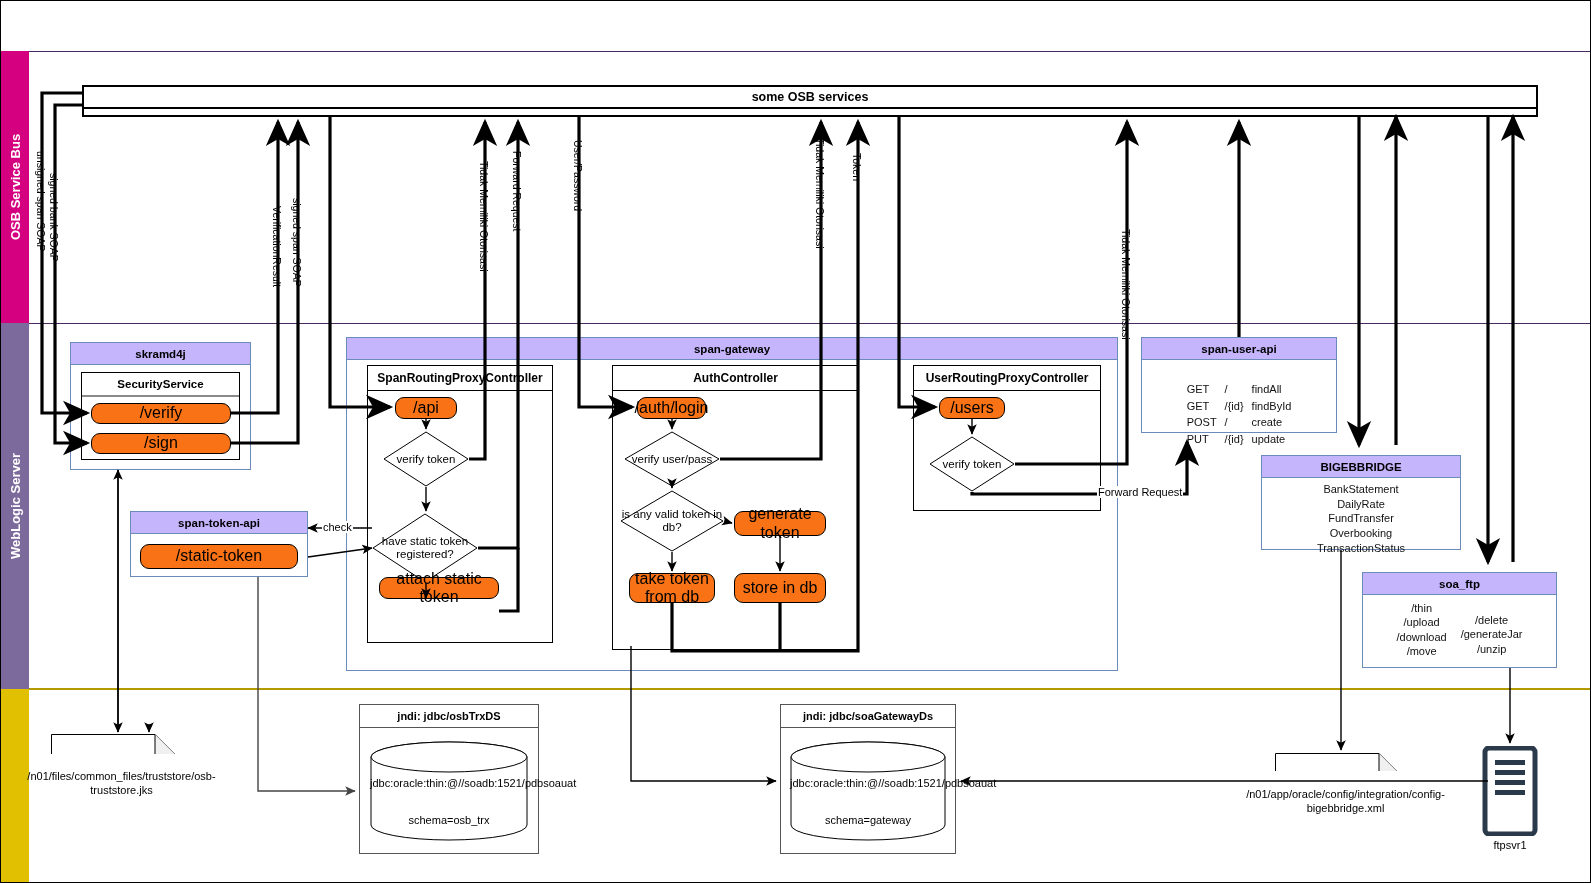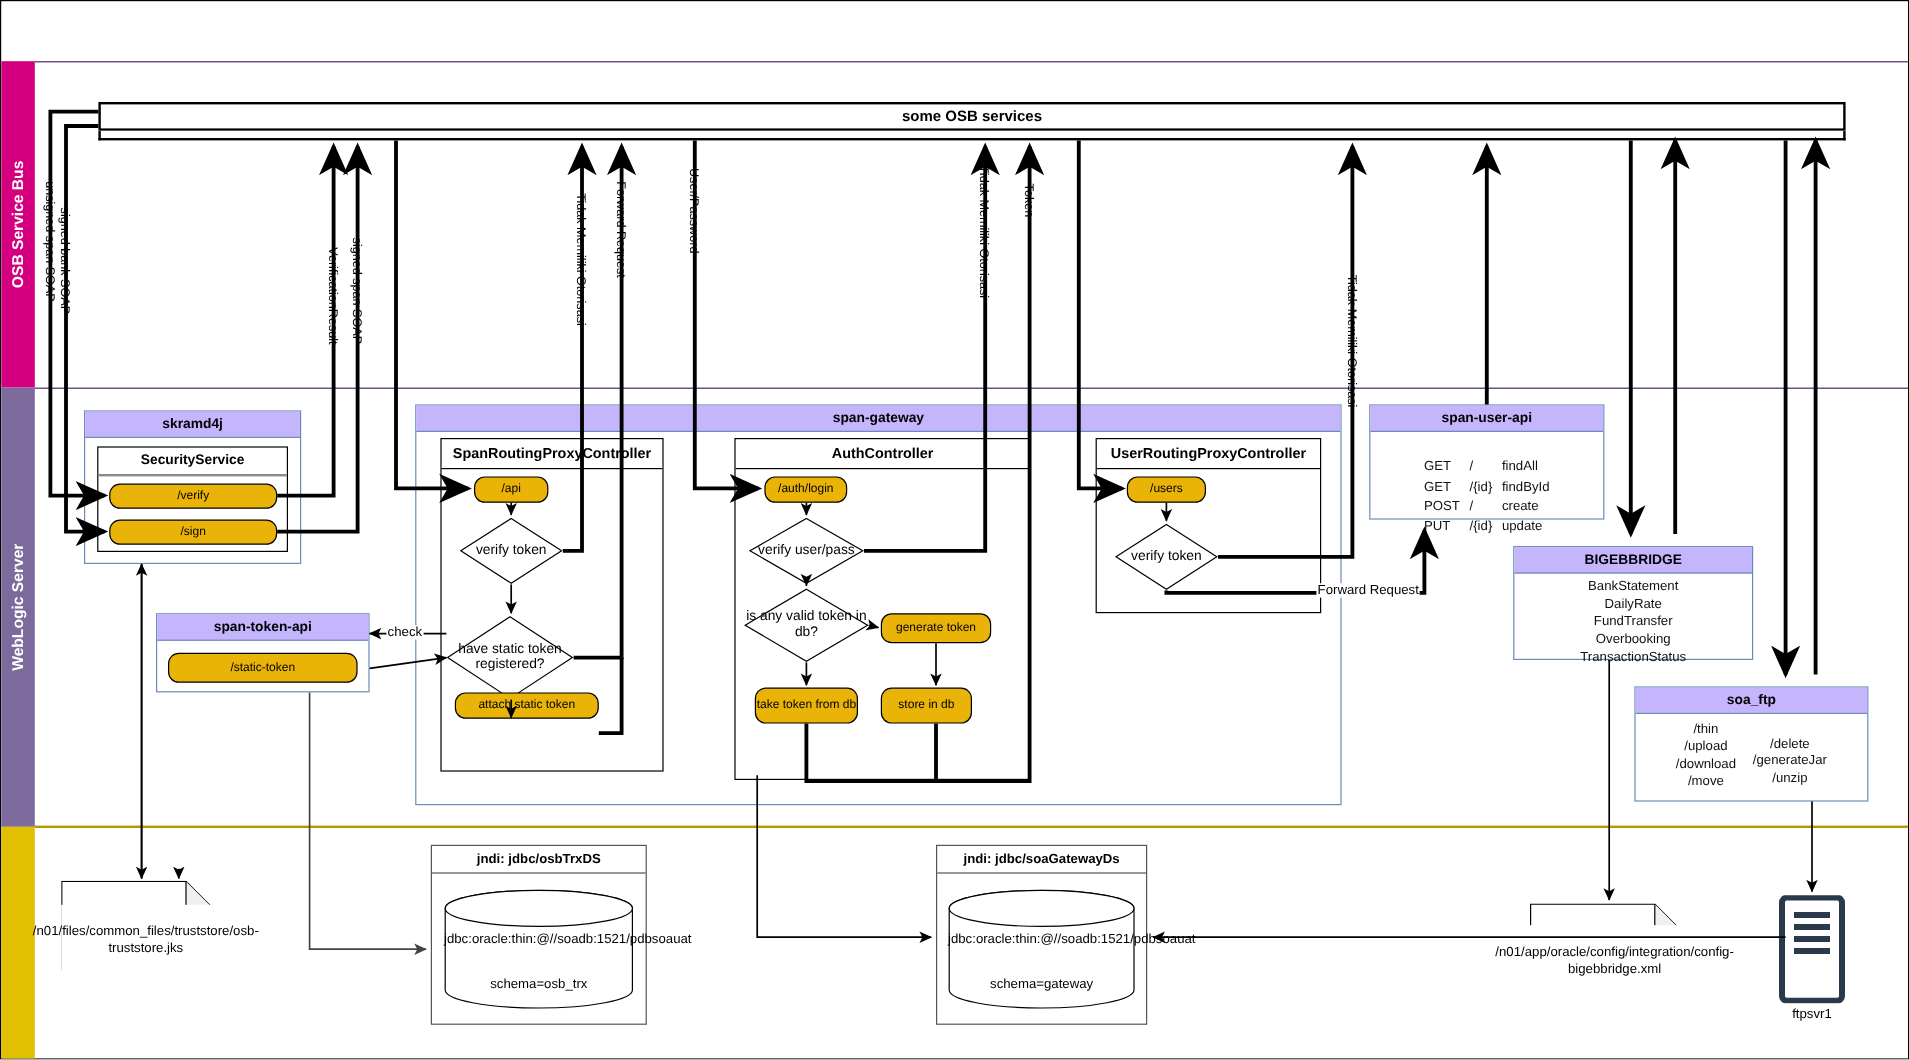--- a/index.html
+++ b/index.html
@@ -21,22 +21,22 @@
   .osb-services{border:2px solid #000;background:#fff;display:flex;align-items:center;justify-content:center;
                 font-weight:bold;font-size:12.5px;}
   .osb-services-bot{border:2px solid #000;border-top:none;background:#fff;}
   .uml{border:1px solid #6b8cba;background:#fff;}
   .uml-hd{background:#c4b5fd;border-bottom:1px solid #6b8cba;color:#000;font-weight:bold;font-size:11.5px;
           display:flex;align-items:center;justify-content:center;height:21px;}
   .uml-body{display:flex;flex-direction:column;align-items:center;justify-content:center;font-size:11px;color:#111;}
   .ctrl{border:1px solid #000;background:#fff;}
   .ctrl-hd{border-bottom:1px solid #000;font-weight:bold;font-size:12px;display:flex;align-items:center;
            justify-content:center;height:24px;}
-  .rrect{border:1px solid #000;border-radius:9px;background:#eab308;display:flex;align-items:center;
-         justify-content:center;font-size:10px;text-align:center;line-height:1.15;}
+  .rrect{border:1px solid #000;border-radius:9px;background:#f97316;display:flex;align-items:center;
+         justify-content:center;font-size:16px;text-align:center;line-height:1.15;}
   .svcbox{border:1px solid #000;background:#fff;}
   .svc-hd{border-bottom:2px solid #8a8a8a;font-weight:bold;font-size:11.5px;display:flex;
           align-items:center;justify-content:center;height:22px;}
   .diamond-wrap{display:flex;align-items:center;justify-content:center;font-size:11.5px;text-align:center;
                 line-height:1.12;}
   .dia-svg{position:absolute;left:0;top:0;}
   .dia-txt{position:relative;z-index:2;}
   .note{background:#fff;font-size:11px;text-align:center;line-height:1.2;
         display:flex;align-items:center;justify-content:center;padding:2px 4px;}
   .db-outer{border:1px solid #555;background:#fff;}
@@ -148,21 +148,21 @@
     <div class="diamond-wrap dia-txt" style="width:104px;height:62px;">
       <span>is any valid token in db?</span>
     </div>
   </div>
   <div class="abs rrect" style="left:733px;top:510px;width:92px;height:25px;">
     <span>generate token</span>
   </div>
   <div class="abs rrect" style="left:628px;top:572px;width:86px;height:30px;">
     <span>take token from db</span>
   </div>
-  <div class="abs rrect" style="left:733px;top:572px;width:76px;height:30px;">
+  <div class="abs rrect" style="left:733px;top:572px;width:92px;height:30px;">
     <span>store in db</span>
   </div>
 
   <div class="abs ctrl" style="left:912px;top:364px;width:188px;height:146px;">
     <div class="ctrl-hd">UserRoutingProxyController</div>
   </div>
   <div class="abs rrect" style="left:938px;top:396px;width:66px;height:22px;">
     <span>/users</span>
   </div>
   <div class="abs" style="left:928px;top:435px;width:86px;height:56px;">

